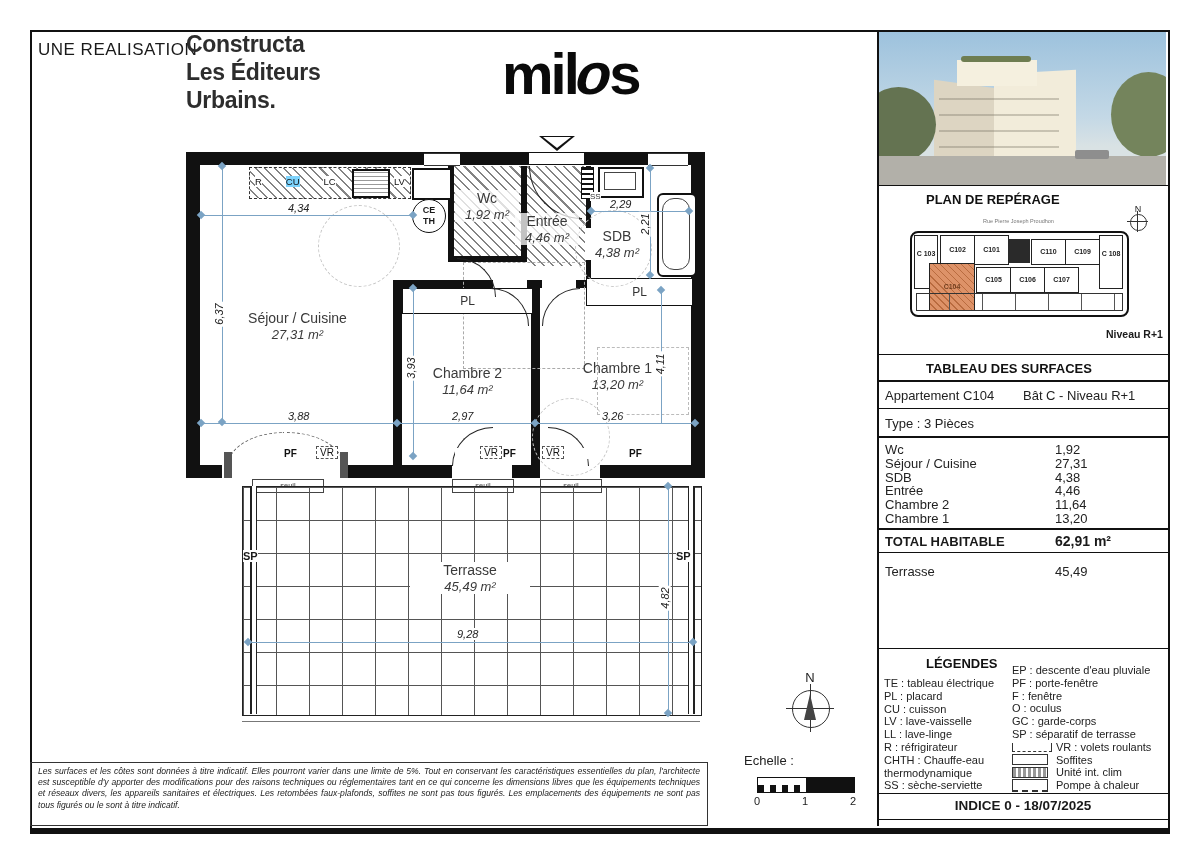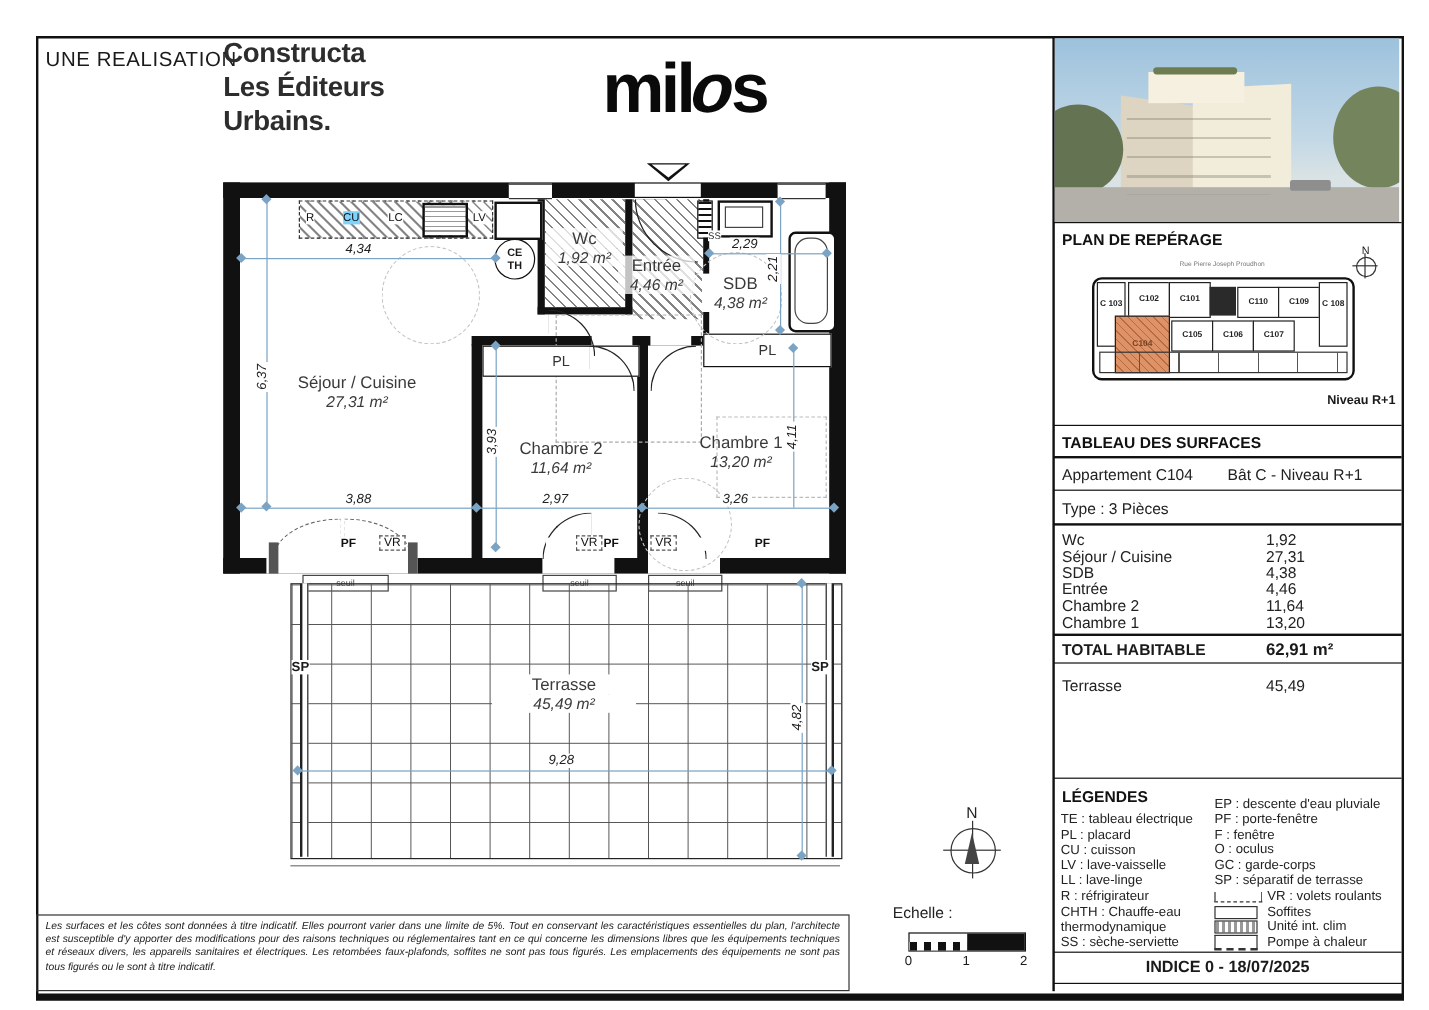--- a/index.html
+++ b/index.html
@@ -20,21 +20,21 @@
   .seuil{border:1px solid #444;background:#fff;font-size:7.5px;color:#444;text-align:center;line-height:11px;}
   .boldlbl{font-weight:bold;font-size:10px;color:#111;padding-left:48px;}
   .vrbox{border:1px dashed #555;font-size:10px;color:#111;padding:0 3px;background:#fff;}
   .dcirc{border:1.5px dashed #c6c6c6;border-radius:50%;}
   .arc{border:1.5px solid #222;background:transparent;}
   .darc{border:1.5px dashed #666;background:transparent;}
   .terr{border:1px solid #222;
     background-image:linear-gradient(#555 1px,transparent 1px),linear-gradient(90deg,#555 1px,transparent 1px);
     background-size:33px 33px;}
   
-  .rp-title{font-weight:bold;font-size:13px;color:#111;}
+  .rp-title{font-weight:bold;font-size:13px;color:#111;margin-left:41px;}
   .tbl-txt{font-size:13px;color:#222;}
   .lg-txt{font-size:11px;color:#222;line-height:12.8px;}
   .sw{border:1.2px solid #333;background:#fff;}
   .minicell{position:absolute;border:1px solid #222;background:#fff;font-size:7px;font-weight:bold;color:#222;text-align:center;}
   .c104hatch{background:#dd9268;background-image:repeating-linear-gradient(45deg,rgba(0,0,0,0) 0 4px,#b96b3f 4px 5px);}
   .hdr-dev{font-weight:bold;font-size:23px;color:#2d2d2d;line-height:28px;letter-spacing:-.3px;}
   .brand{font-weight:900;font-size:58px;color:#0a0a0a;letter-spacing:-3px;}
   .brand .o{display:inline-block;transform:skewX(-14deg);}
   .nota-box{border:1px solid #333;font-size:8.6px;font-style:italic;color:#222;line-height:1.3;text-align:justify;padding:3px 7px;}
 </style>
@@ -337,21 +337,21 @@
       <div class="lg-txt">EP : descente d'eau pluviale</div>
       <div class="lg-txt">PF : porte-fenêtre</div>
       <div class="lg-txt">F : fenêtre</div>
       <div class="lg-txt">O : oculus</div>
       <div class="lg-txt">GC : garde-corps</div>
       <div class="lg-txt">SP : séparatif de terrasse</div>
       <div style="display:flex;align-items:center;height:12.8px;">
         <span style="width:38px;height:8px;border-bottom:1px dashed #333;border-left:1px solid #333;border-right:1px solid #333;margin-right:4px;"></span>
         <span class="lg-txt">VR : volets roulants</span>
       </div>
-      <div style="display:flex;align-items:flex-end;height:12.8px;">
+      <div style="display:flex;align-items:center;height:12.8px;">
         <span class="sw hatch" style="width:34px;height:9px;margin-right:8px;"></span>
         <span class="lg-txt">Soffites</span>
       </div>
       <div style="display:flex;align-items:center;height:12.8px;">
         <span class="sw" style="width:34px;height:9px;margin-right:8px;background:repeating-linear-gradient(90deg,#999 0 3px,#fff 3px 5px);"></span>
         <span class="lg-txt">Unité int. clim</span>
       </div>
       <div style="display:flex;align-items:center;height:12.8px;">
         <span class="sw" style="width:34px;height:10px;margin-right:8px;border-bottom:2px dashed #333;"></span>
         <span class="lg-txt">Pompe à chaleur</span>

